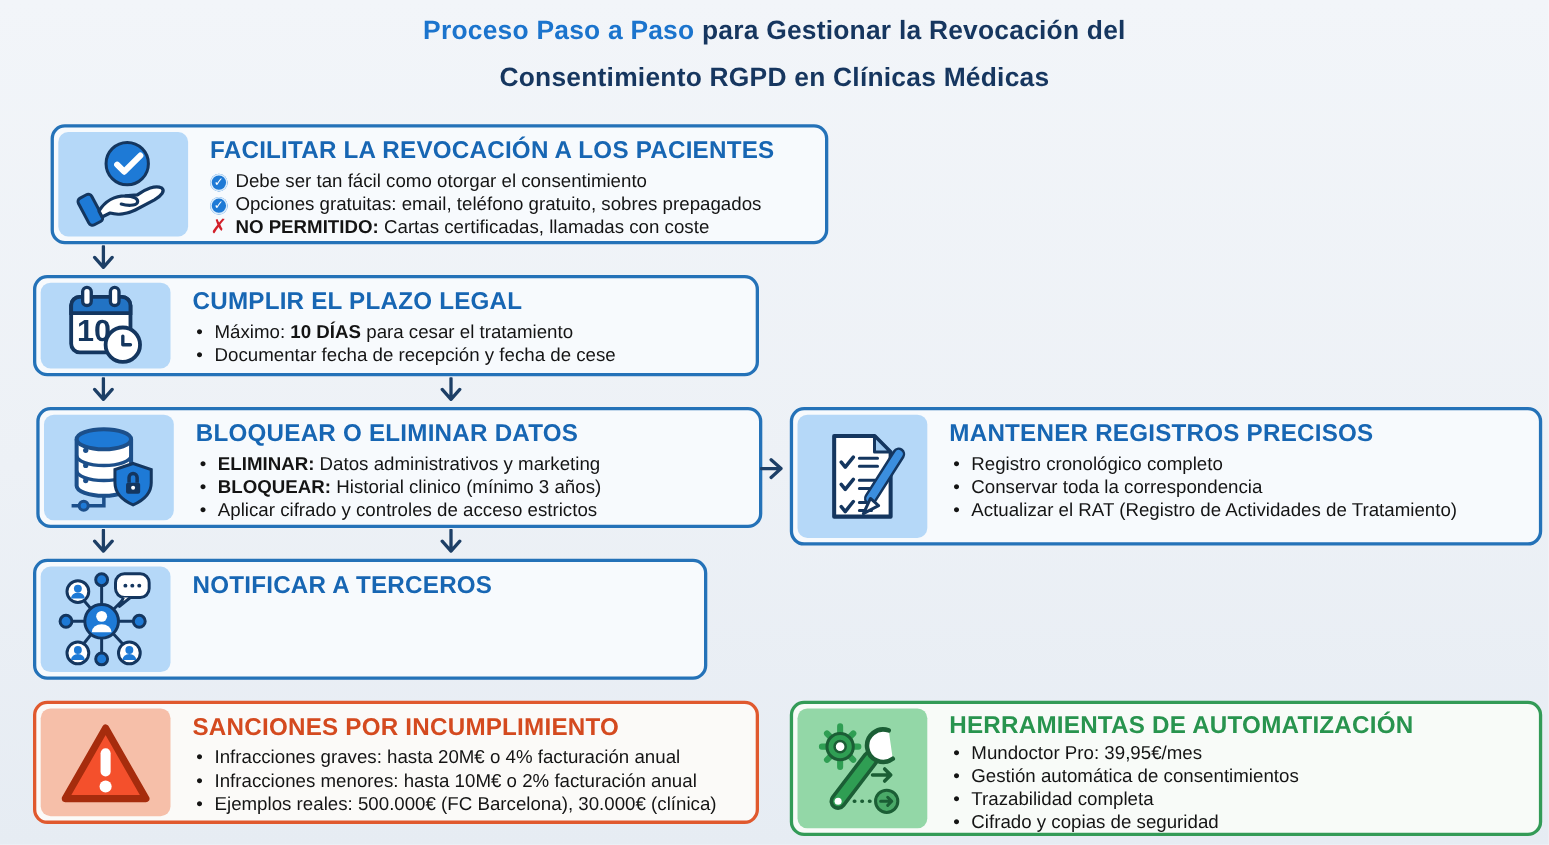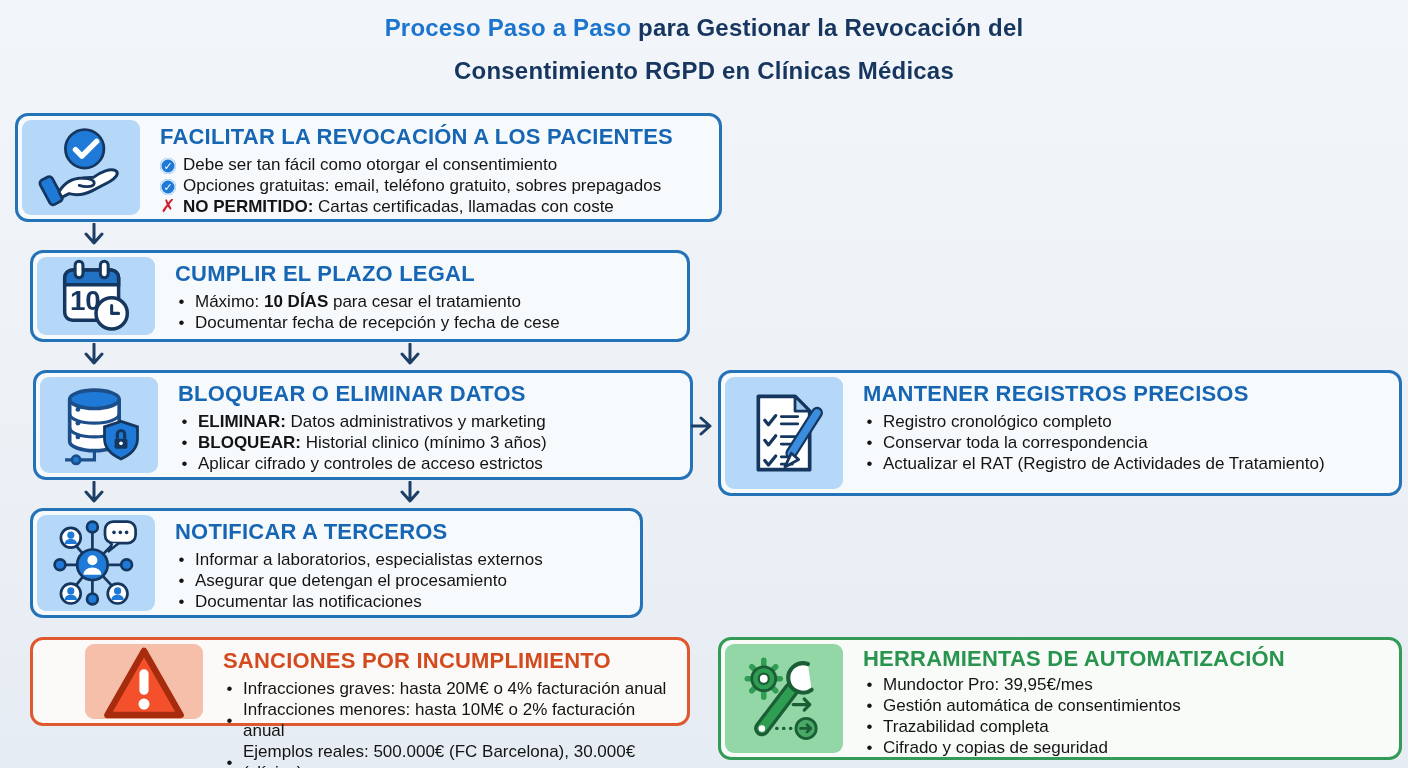--- a/index.html
+++ b/index.html
@@ -76,21 +76,21 @@
   .arrow{position:absolute;}
   .arrow path{stroke:#1d3f66;stroke-width:3;fill:none;stroke-linecap:round;stroke-linejoin:round;}
 </style>
 </head>
 <body>
 
 <div class="stage">
 
   <h1 class="main-title"><span class="hl">Proceso Paso a Paso</span><span> para Gestionar la Revocación del</span><span class="line2">Consentimiento RGPD en Clínicas Médicas</span></h1>
 
-  <div class="box" style="left:15px;top:113px;width:707px;height:109px;">
+  <div class="box" style="left:46px;top:113px;width:707px;height:109px;">
     <div class="icon-panel">
       <svg width="88" height="92" viewBox="0 0 96 100">
         <circle cx="52" cy="29" r="21" fill="#1e7ad6" stroke="#14365f" stroke-width="3"></circle>
         <path d="M42 30 l7 7 l16 -16" stroke="#fff" stroke-width="6" fill="none" stroke-linecap="round" stroke-linejoin="round"></path>
         <rect x="8" y="60" width="15" height="30" rx="4" transform="rotate(-28 15 75)" fill="#1e7ad6" stroke="#14365f" stroke-width="3"></rect>
         <path d="M24 76 C30 66 40 61 50 61 L62 60 C70 54 80 50 86 53 C90 56 86 61 79 65 L60 75 C52 79 42 80 35 78 L27 82 Z" fill="#fff" stroke="#14365f" stroke-width="3.2" stroke-linejoin="round"></path>
         <path d="M50 61 C58 61 64 64 62 68 C60 71 52 71 46 69" fill="none" stroke="#14365f" stroke-width="3" stroke-linecap="round"></path>
       </svg>
     </div>
     <div class="content">
@@ -220,35 +220,24 @@
         <circle cx="46" cy="92" r="6" fill="#1e7ad6" stroke="#14365f" stroke-width="3"></circle>
         <rect x="60" y="6" width="34" height="24" rx="9" fill="#fff" stroke="#14365f" stroke-width="3"></rect>
         <path d="M68 30 l-4 9 l11 -9" fill="#fff" stroke="#14365f" stroke-width="3" stroke-linejoin="round"></path>
         <circle cx="70" cy="18" r="2" fill="#14365f"></circle>
         <circle cx="77" cy="18" r="2" fill="#14365f"></circle>
         <circle cx="84" cy="18" r="2" fill="#14365f"></circle>
       </svg>
     </div>
     <div class="content">
       <h2 class="box-title">NOTIFICAR A TERCEROS</h2>
-      <ul class="bullets">
-        <li class="plain">
-            <span class="txt"><span>Informar a laboratorios, especialistas externos</span></span>
-          </li>
-        <li class="plain">
-            <span class="txt"><span>Asegurar que detengan el procesamiento</span></span>
-          </li>
-        <li class="plain">
-            <span class="txt"><span>Documentar las notificaciones</span></span>
-          </li>
-      </ul>
-    </div>
-  </div>
-
-  <div class="box red" style="left:30px;top:637px;width:660px;height:89px;padding-left:48px;">
+    </div>
+  </div>
+
+  <div class="box red" style="left:30px;top:637px;width:660px;height:112px;">
     <div class="icon-panel">
       <svg width="88" height="92" viewBox="0 0 96 100">
         <path d="M48 16 L88 86 H8 Z" fill="#f4502c" stroke="#a62c0d" stroke-width="7" stroke-linejoin="round"></path>
         <rect x="43" y="36" width="10" height="28" rx="5" fill="#fff"></rect>
         <circle cx="48" cy="74" r="6" fill="#fff"></circle>
       </svg>
     </div>
     <div class="content">
       <h2 class="box-title">SANCIONES POR INCUMPLIMIENTO</h2>
       <ul class="bullets">

